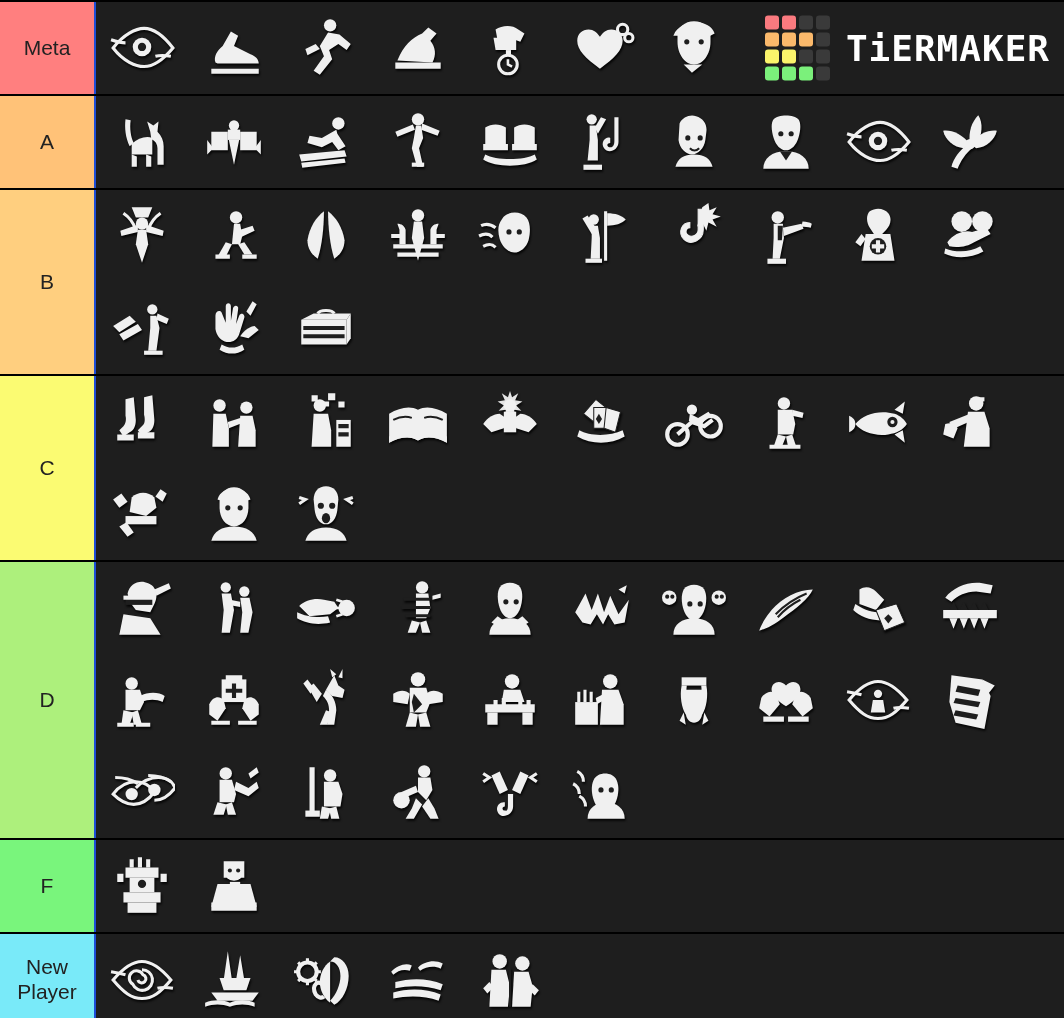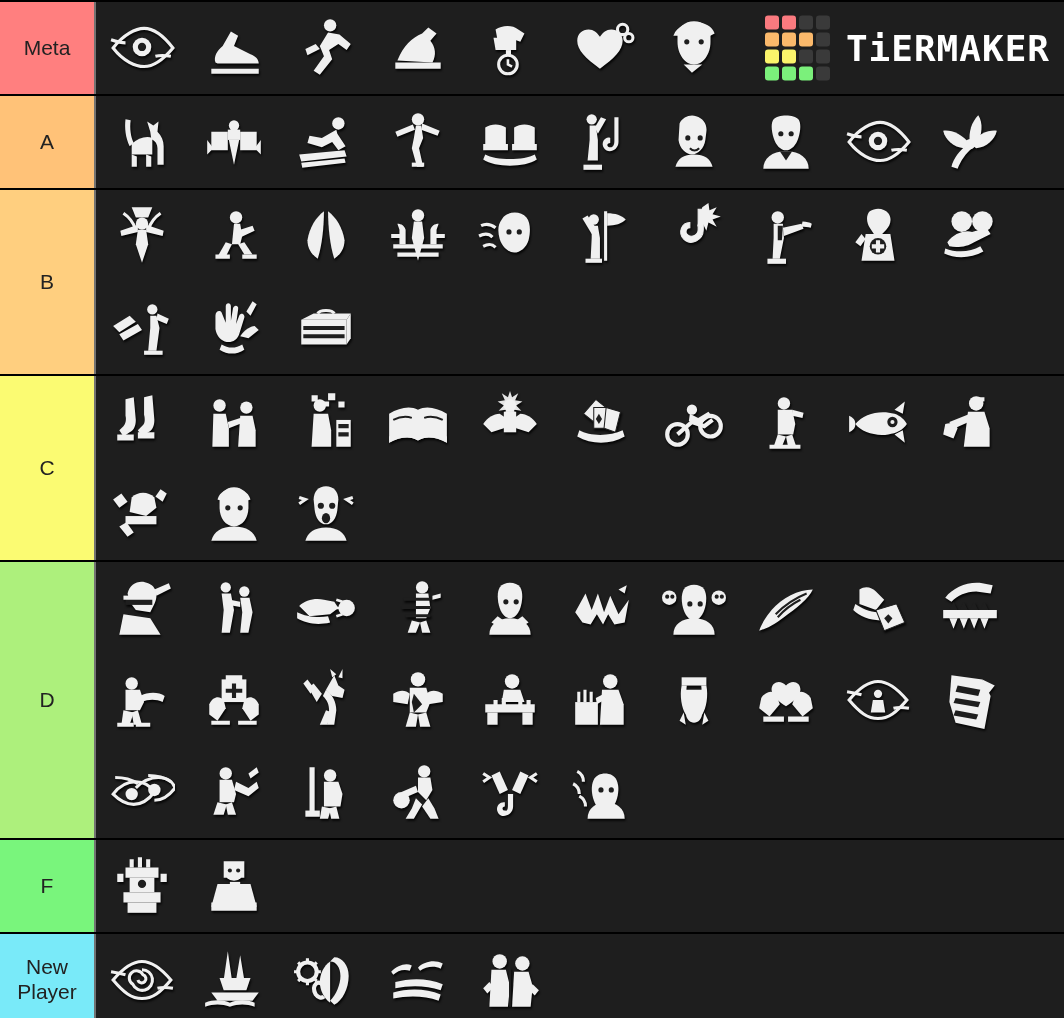--- a/index.html
+++ b/index.html
@@ -38,21 +38,21 @@
     min-width: 96px;
     flex: 0 0 96px;
     display: flex;
     align-items: center;
     justify-content: center;
     text-align: center;
     color: #222;
     font-size: 21px;
     line-height: 1.18;
     font-family: "Liberation Sans", sans-serif;
-    border-right: 2px solid #737373;
+    border-right: 2px solid #1d4ed8;
     box-sizing: border-box;
     padding: 2px;
     word-break: break-word;
   }
 
   .tier-items {
     flex: 1 1 auto;
     display: flex;
     flex-wrap: wrap;
     align-content: flex-start;

